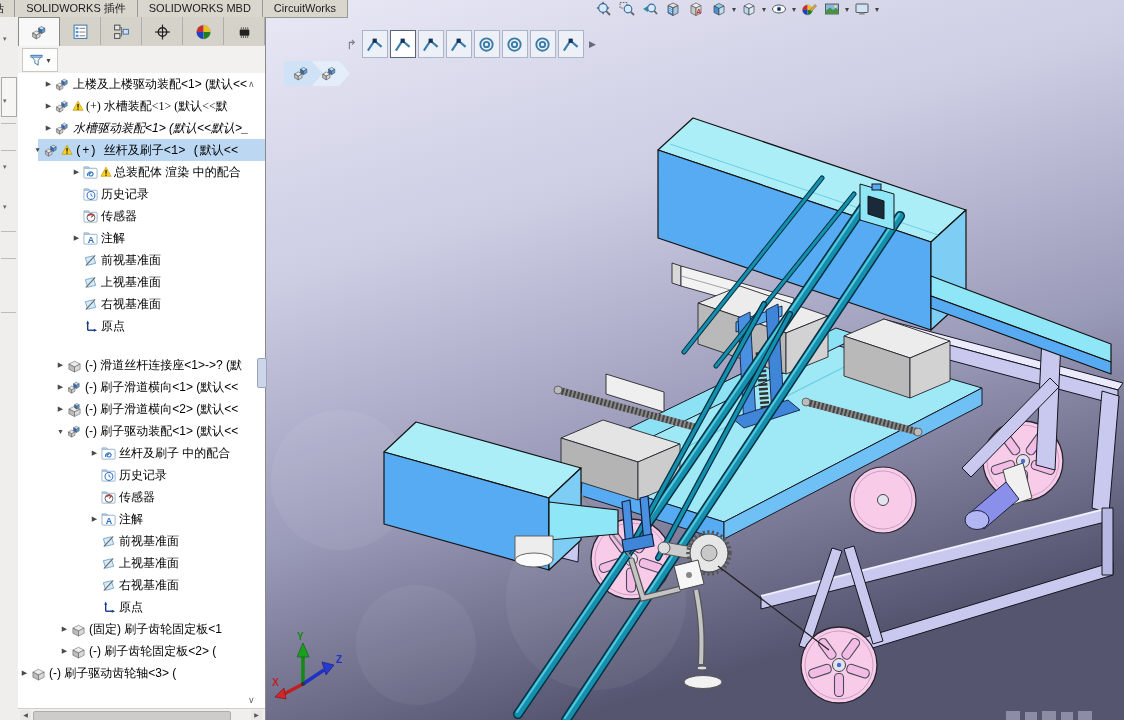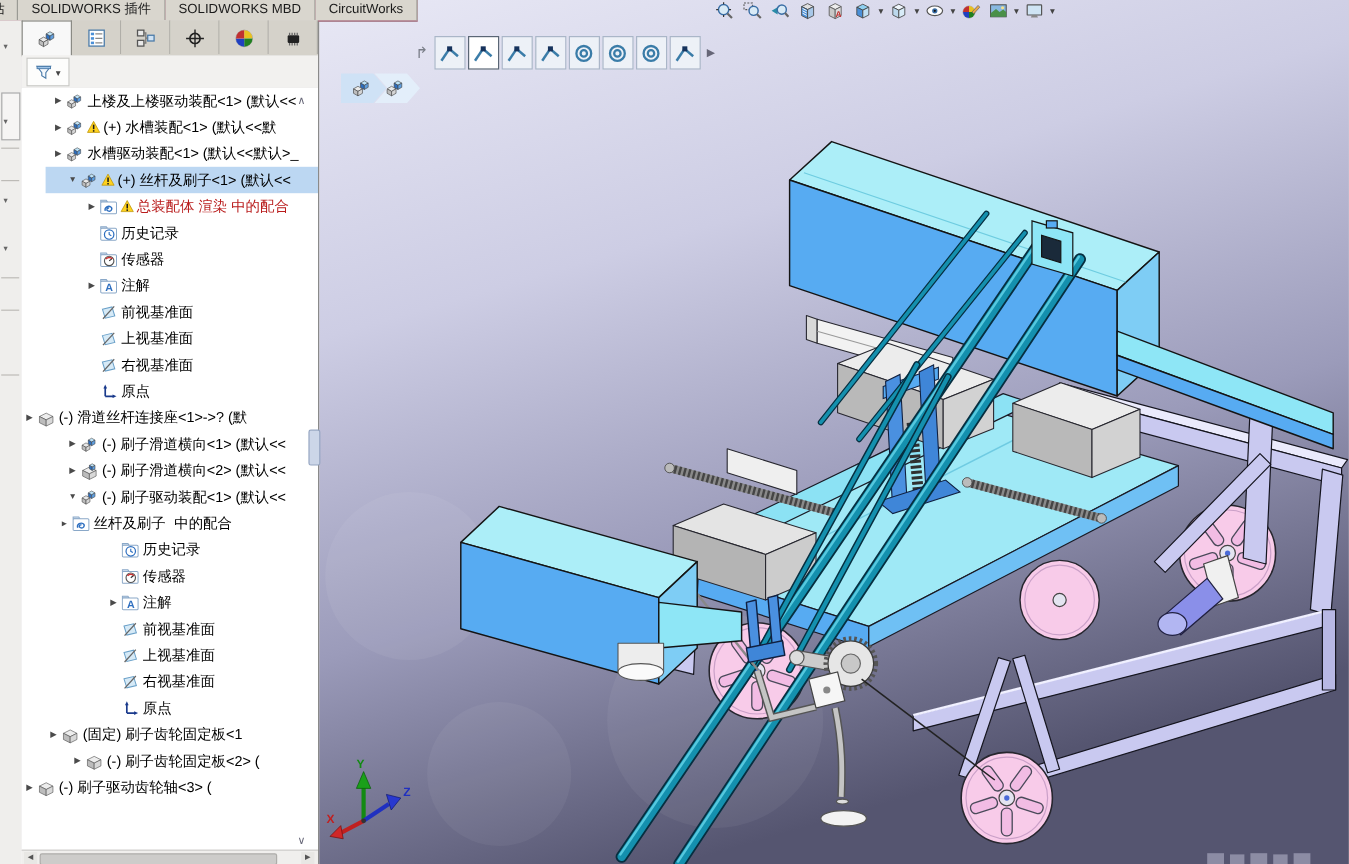--- a/index.html
+++ b/index.html
@@ -668,56 +668,56 @@
     </div>
   </div>
   <div id="tree">
       <div class="trow" style="padding-left: 24px;">
         <span class="arr">▶</span>
         <svg class="ti">
           <use href="#ic-assembly"></use>
         </svg>
         <span class="tl">上楼及上楼驱动装配&lt;1&gt; (默认&lt;&lt;</span>
       </div>
-      <div class="trow" style="padding-left: 24px;">
+      <div class="trow" style="padding-left: 24px; font-family: Liberation Serif, serif;">
         <span class="arr">▶</span>
         <svg class="ti">
           <use href="#ic-assembly"></use>
         </svg>
         <svg class="ti warn">
           <use href="#ic-warn"></use>
         </svg>
         <span class="tl">(+) 水槽装配&lt;1&gt; (默认&lt;&lt;默</span>
       </div>
-      <div class="trow" style="padding-left: 24px;">
+      <div class="trow" style="padding-left: 24px; font-style: italic;">
         <span class="arr">▶</span>
         <svg class="ti">
           <use href="#ic-assembly"></use>
         </svg>
         <span class="tl">水槽驱动装配&lt;1&gt; (默认&lt;&lt;默认&gt;_</span>
       </div>
-      <div class="trow sel" style="padding-left: 36px;">
+      <div class="trow sel" style="padding-left: 13px; font-family: Liberation Mono, monospace;">
         <span class="arr">▼</span>
         <svg class="ti">
           <use href="#ic-assembly"></use>
         </svg>
         <svg class="ti warn">
           <use href="#ic-warn"></use>
         </svg>
         <span class="tl">(+) 丝杆及刷子&lt;1&gt; (默认&lt;&lt;</span>
       </div>
       <div class="trow" style="padding-left: 52px;">
         <span class="arr">▶</span>
         <svg class="ti">
           <use href="#ic-mates"></use>
         </svg>
         <svg class="ti warn">
           <use href="#ic-warn"></use>
         </svg>
-        <span class="tl" style="color: #b91c1c;">总装配体 渲染 中的配合</span>
+        <span class="tl" style="color: #000000;">总装配体 渲染 中的配合</span>
       </div>
       <div class="trow" style="padding-left: 52px;">
         <span class="arr"></span>
         <svg class="ti">
           <use href="#ic-history"></use>
         </svg>
         <span class="tl">历史记录</span>
       </div>
       <div class="trow" style="padding-left: 52px;">
         <span class="arr"></span>
@@ -754,21 +754,21 @@
         </svg>
         <span class="tl">右视基准面</span>
       </div>
       <div class="trow" style="padding-left: 52px;">
         <span class="arr"></span>
         <svg class="ti">
           <use href="#ic-origin"></use>
         </svg>
         <span class="tl">原点</span>
       </div>
-      <div class="trow" style="">
+      <div class="trow" style="padding-left: 36px; margin-top: 17px;">
         <span class="arr">▶</span>
         <svg class="ti">
           <use href="#ic-part"></use>
         </svg>
         <span class="tl">(-) 滑道丝杆连接座&lt;1&gt;-&gt;? (默</span>
       </div>
       <div class="trow" style="padding-left: 36px;">
         <span class="arr">▶</span>
         <svg class="ti">
           <use href="#ic-assembly"></use>
@@ -782,21 +782,21 @@
         </svg>
         <span class="tl">(-) 刷子滑道横向&lt;2&gt; (默认&lt;&lt;</span>
       </div>
       <div class="trow" style="padding-left: 36px;">
         <span class="arr">▼</span>
         <svg class="ti">
           <use href="#ic-assembly"></use>
         </svg>
         <span class="tl">(-) 刷子驱动装配&lt;1&gt; (默认&lt;&lt;</span>
       </div>
-      <div class="trow" style="padding-left: 29px; font-family: Liberation Mono, monospace;">
+      <div class="trow" style="padding-left: 70px;">
         <span class="arr">▶</span>
         <svg class="ti">
           <use href="#ic-mates"></use>
         </svg>
         <span class="tl">丝杆及刷子 中的配合</span>
       </div>
       <div class="trow" style="padding-left: 70px;">
         <span class="arr"></span>
         <svg class="ti">
           <use href="#ic-history"></use>
@@ -838,21 +838,21 @@
         </svg>
         <span class="tl">右视基准面</span>
       </div>
       <div class="trow" style="padding-left: 70px;">
         <span class="arr"></span>
         <svg class="ti">
           <use href="#ic-origin"></use>
         </svg>
         <span class="tl">原点</span>
       </div>
-      <div class="trow" style="padding-left: 20px;">
+      <div class="trow" style="padding-left: 40px;">
         <span class="arr">▶</span>
         <svg class="ti">
           <use href="#ic-part"></use>
         </svg>
         <span class="tl">(固定) 刷子齿轮固定板&lt;1</span>
       </div>
       <div class="trow" style="padding-left: 40px;">
         <span class="arr">▶</span>
         <svg class="ti">
           <use href="#ic-part"></use>

